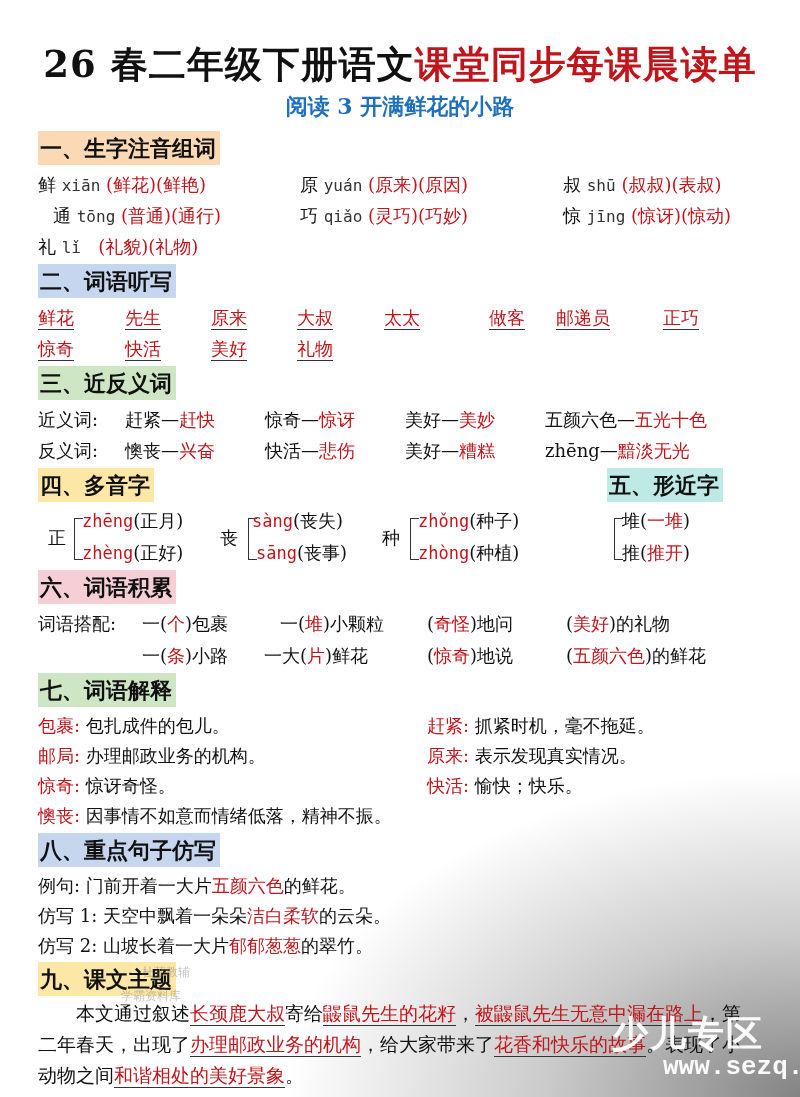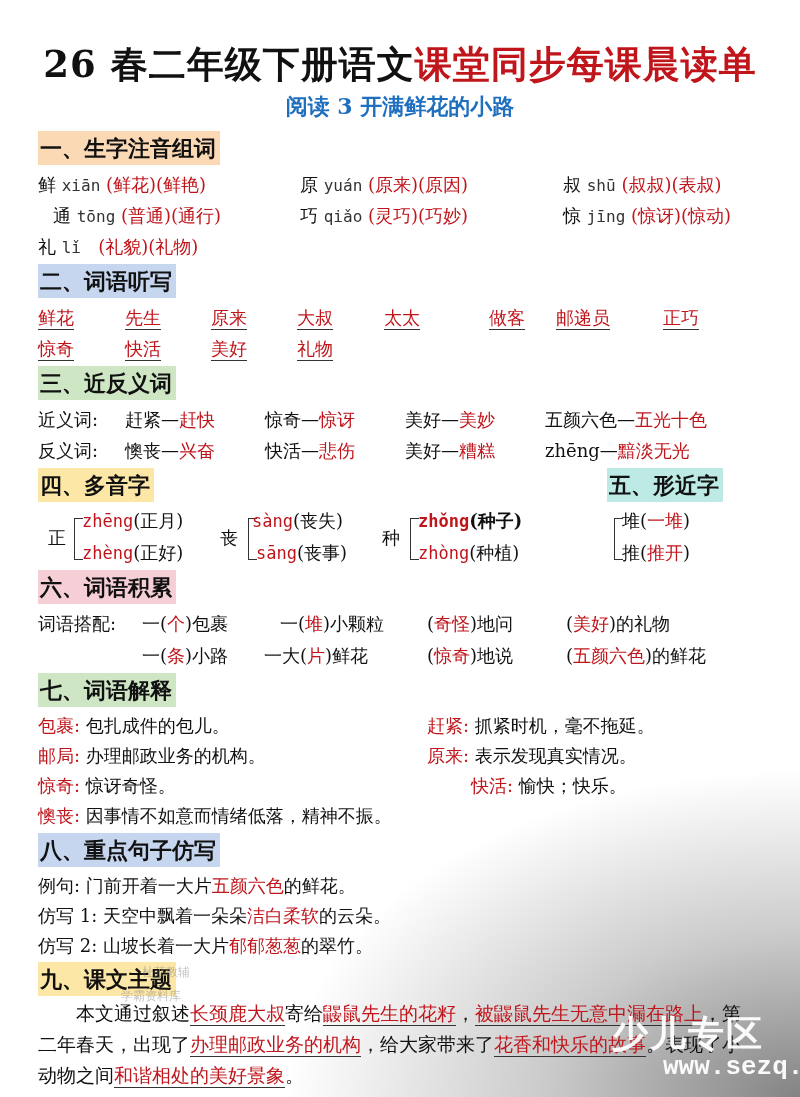--- a/index.html
+++ b/index.html
@@ -107,21 +107,21 @@
 <div class="row" style="left:82px; top:508px;"><span class="py-red">zhēng</span><span>(正月)</span></div>
 <div class="row" style="left:82px; top:540px;"><span class="py-red">zhèng</span><span>(正好)</span></div>
 
 <div class="poly" style="left:220px; top:526px;">丧</div>
 <div class="bracket" style="left:248px; top:518px; height:40px;"></div>
 <div class="row" style="left:252px; top:508px;"><span class="py-red">sàng</span><span>(丧失)</span></div>
 <div class="row" style="left:256px; top:540px;"><span class="py-red">sāng</span><span>(丧事)</span></div>
 
 <div class="poly" style="left:382px; top:526px;">种</div>
 <div class="bracket" style="left:410px; top:518px; height:40px;"></div>
-<div class="row" style="left:418px; top:508px;font-weight:bold;"><span class="py-red">zhǒng</span><span>(种子)</span></div>
+<div class="row" style="left:418px; top:508px;"><span class="py-red">zhǒng</span><span>(种子)</span></div>
 <div class="row" style="left:418px; top:540px;"><span class="py-red">zhòng</span><span>(种植)</span></div>
 
 <div class="sec-head" style="left:607px; top:468px; background:#bdeae5;">五、形近字</div>
 <div class="bracket" style="left:614px; top:518px; height:40px;"></div>
 <div class="row" style="left:622px; top:508px;"><span>堆</span><span>(</span><span class="red">一堆</span><span>)</span></div>
 <div class="row" style="left:622px; top:540px;"><span>推</span><span>(</span><span class="red">推开</span><span>)</span></div>
 
 <div class="sec-head" style="top:570px; background:#f6cfd6;">六、词语积累</div>
 <div class="row" style="left:38px; top:611px;">词语搭配:</div>
 <div class="row" style="left:142px; top:611px;"><span>一(</span><span class="red">个</span><span>)包裹</span></div>
@@ -132,21 +132,21 @@
 <div class="row" style="left:264px; top:643px;"><span>一大(</span><span class="red">片</span><span>)鲜花</span></div>
 <div class="row" style="left:427px; top:643px;"><span>(</span><span class="red">惊奇</span><span>)地说</span></div>
 <div class="row" style="left:566px; top:643px;"><span>(</span><span class="red">五颜六色</span><span>)的鲜花</span></div>
 
 <div class="sec-head" style="top:673px; background:#cfe6c4;">七、词语解释</div>
 <div class="row" style="left:38px; top:713px;"><span class="red">包裹:</span> <span>包扎成件的包儿。</span></div>
 <div class="row" style="left:427px; top:713px;"><span class="red">赶紧:</span> <span>抓紧时机，毫不拖延。</span></div>
 <div class="row" style="left:38px; top:743px;"><span class="red">邮局:</span> <span>办理邮政业务的机构。</span></div>
 <div class="row" style="left:427px; top:743px;"><span class="red">原来:</span> <span>表示发现真实情况。</span></div>
 <div class="row" style="left:38px; top:773px;"><span class="red">惊奇:</span> <span>惊讶奇怪。</span></div>
-<div class="row" style="left:427px; top:773px;margin-left:44px;"><span class="red">快活:</span> <span>愉快；快乐。</span></div>
+<div class="row" style="left:427px; top:773px;"><span class="red">快活:</span> <span>愉快；快乐。</span></div>
 <div class="row" style="left:38px; top:803px;"><span class="red">懊丧:</span> <span>因事情不如意而情绪低落，精神不振。</span></div>
 
 <div class="sec-head" style="top:833px; background:#c5d6ee;">八、重点句子仿写</div>
 <div class="row" style="left:38px; top:873px;"><span>例句:</span> <span>门前开着一大片</span><span class="red">五颜六色</span><span>的鲜花。</span></div>
 <div class="row" style="left:38px; top:903px;"><span>仿写 1:</span> <span>天空中飘着一朵朵</span><span class="red">洁白柔软</span><span>的云朵。</span></div>
 <div class="row" style="left:38px; top:933px;"><span>仿写 2:</span> <span>山坡长着一大片</span><span class="red">郁郁葱葱</span><span>的翠竹。</span></div>
 
 <div class="sec-head" style="top:962px; background:#fde7a6;">九、课文主题</div>
 <div class="para" style="top:998px;">
     <span>本文通过叙述</span><span class="red ul">长颈鹿大叔</span><span>寄给</span><span class="red ul">鼹鼠先生的花籽</span><span>，</span><span class="red ul">被鼹鼠先生无意中漏在路上</span><span>，第二年春天，出现了</span><span class="red ul">办理邮政业务的机构</span><span>，给大家带来了</span><span class="red ul">花香和快乐的故事</span><span>。表现了小动物之间</span><span class="red ul">和谐相处的美好景象</span><span>。</span>

